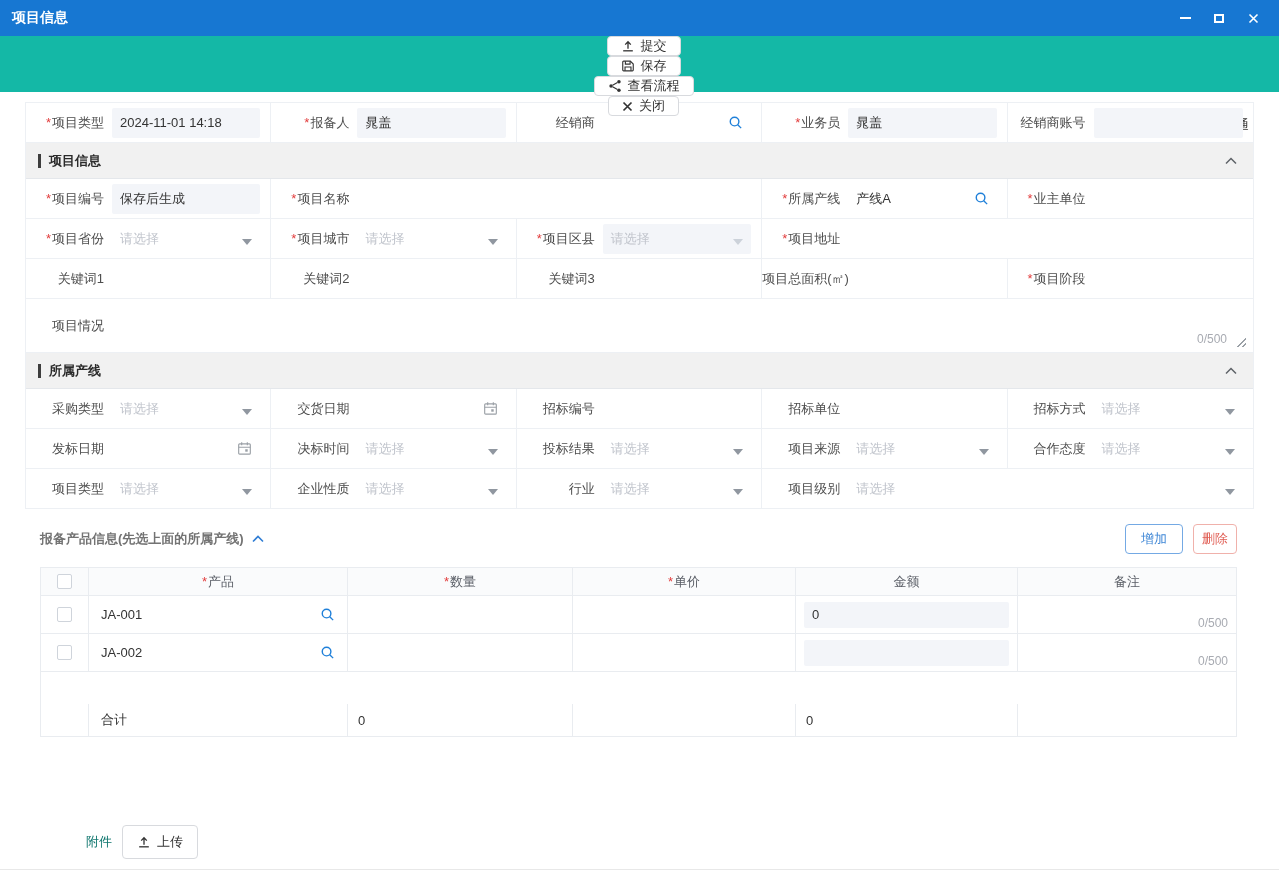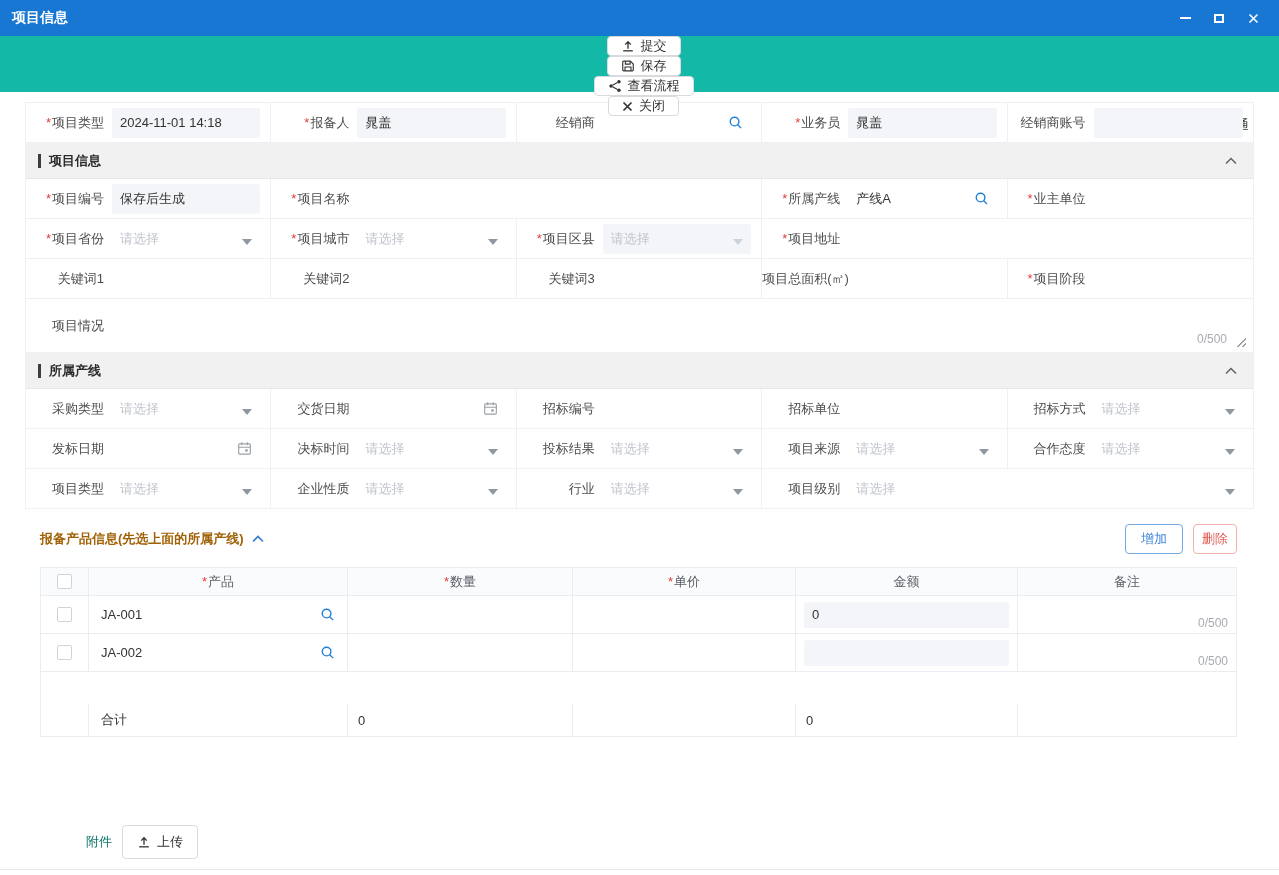--- a/index.html
+++ b/index.html
@@ -51,21 +51,21 @@
   .sec-chevron { margin-left:auto; cursor:pointer; display:flex; }
   
   .ta-row { display:flex; align-items:center; min-height:54px; border-bottom:1px solid #edf0f4; }
   .ta-area { flex:1; align-self:stretch; position:relative; cursor:text; }
   .ta-counter { position:absolute; right:26px; bottom:6px; color:#a8abb2; font-size:12px; }
   .grip { position:absolute; right:7px; bottom:5px; width:12px; height:12px; cursor:nwse-resize;
           background:repeating-linear-gradient(-45deg, transparent 0 2px, #9aa0a6 2px 3.5px);
           clip-path:polygon(100% 0, 100% 100%, 0 100%); }
   
   .prod-header { display:flex; align-items:center; margin:14px 17px 0 15px; height:32px; }
-  .prod-title { font-weight:bold; color:#a16207; }
+  .prod-title { font-weight:bold; color:#737373; }
   .prod-chevron { margin-left:8px; display:flex; cursor:pointer; }
   .prod-actions { margin-left:auto; display:flex; gap:10px; }
   .btn-add { border:1px solid #74a9e4; color:#3f87d6; background:#fff; border-radius:4px;
              padding:5px 15px; font-size:13px; cursor:pointer; }
   .btn-del { border:1px solid #f0b1ab; color:#e05c52; background:#fff; border-radius:4px;
              padding:5px 8px; font-size:13px; cursor:pointer; }
   .ptable { margin:12px 17px 0 15px; border:1px solid #e9ecf0; }
   .pt-row { display:grid; grid-template-columns:48px 259px 225px 223px 222px 1fr; }
   .pt-cell { border-right:1px solid #e9ecf0; border-bottom:1px solid #e9ecf0;
              display:flex; align-items:center; min-width:0; position:relative; }

